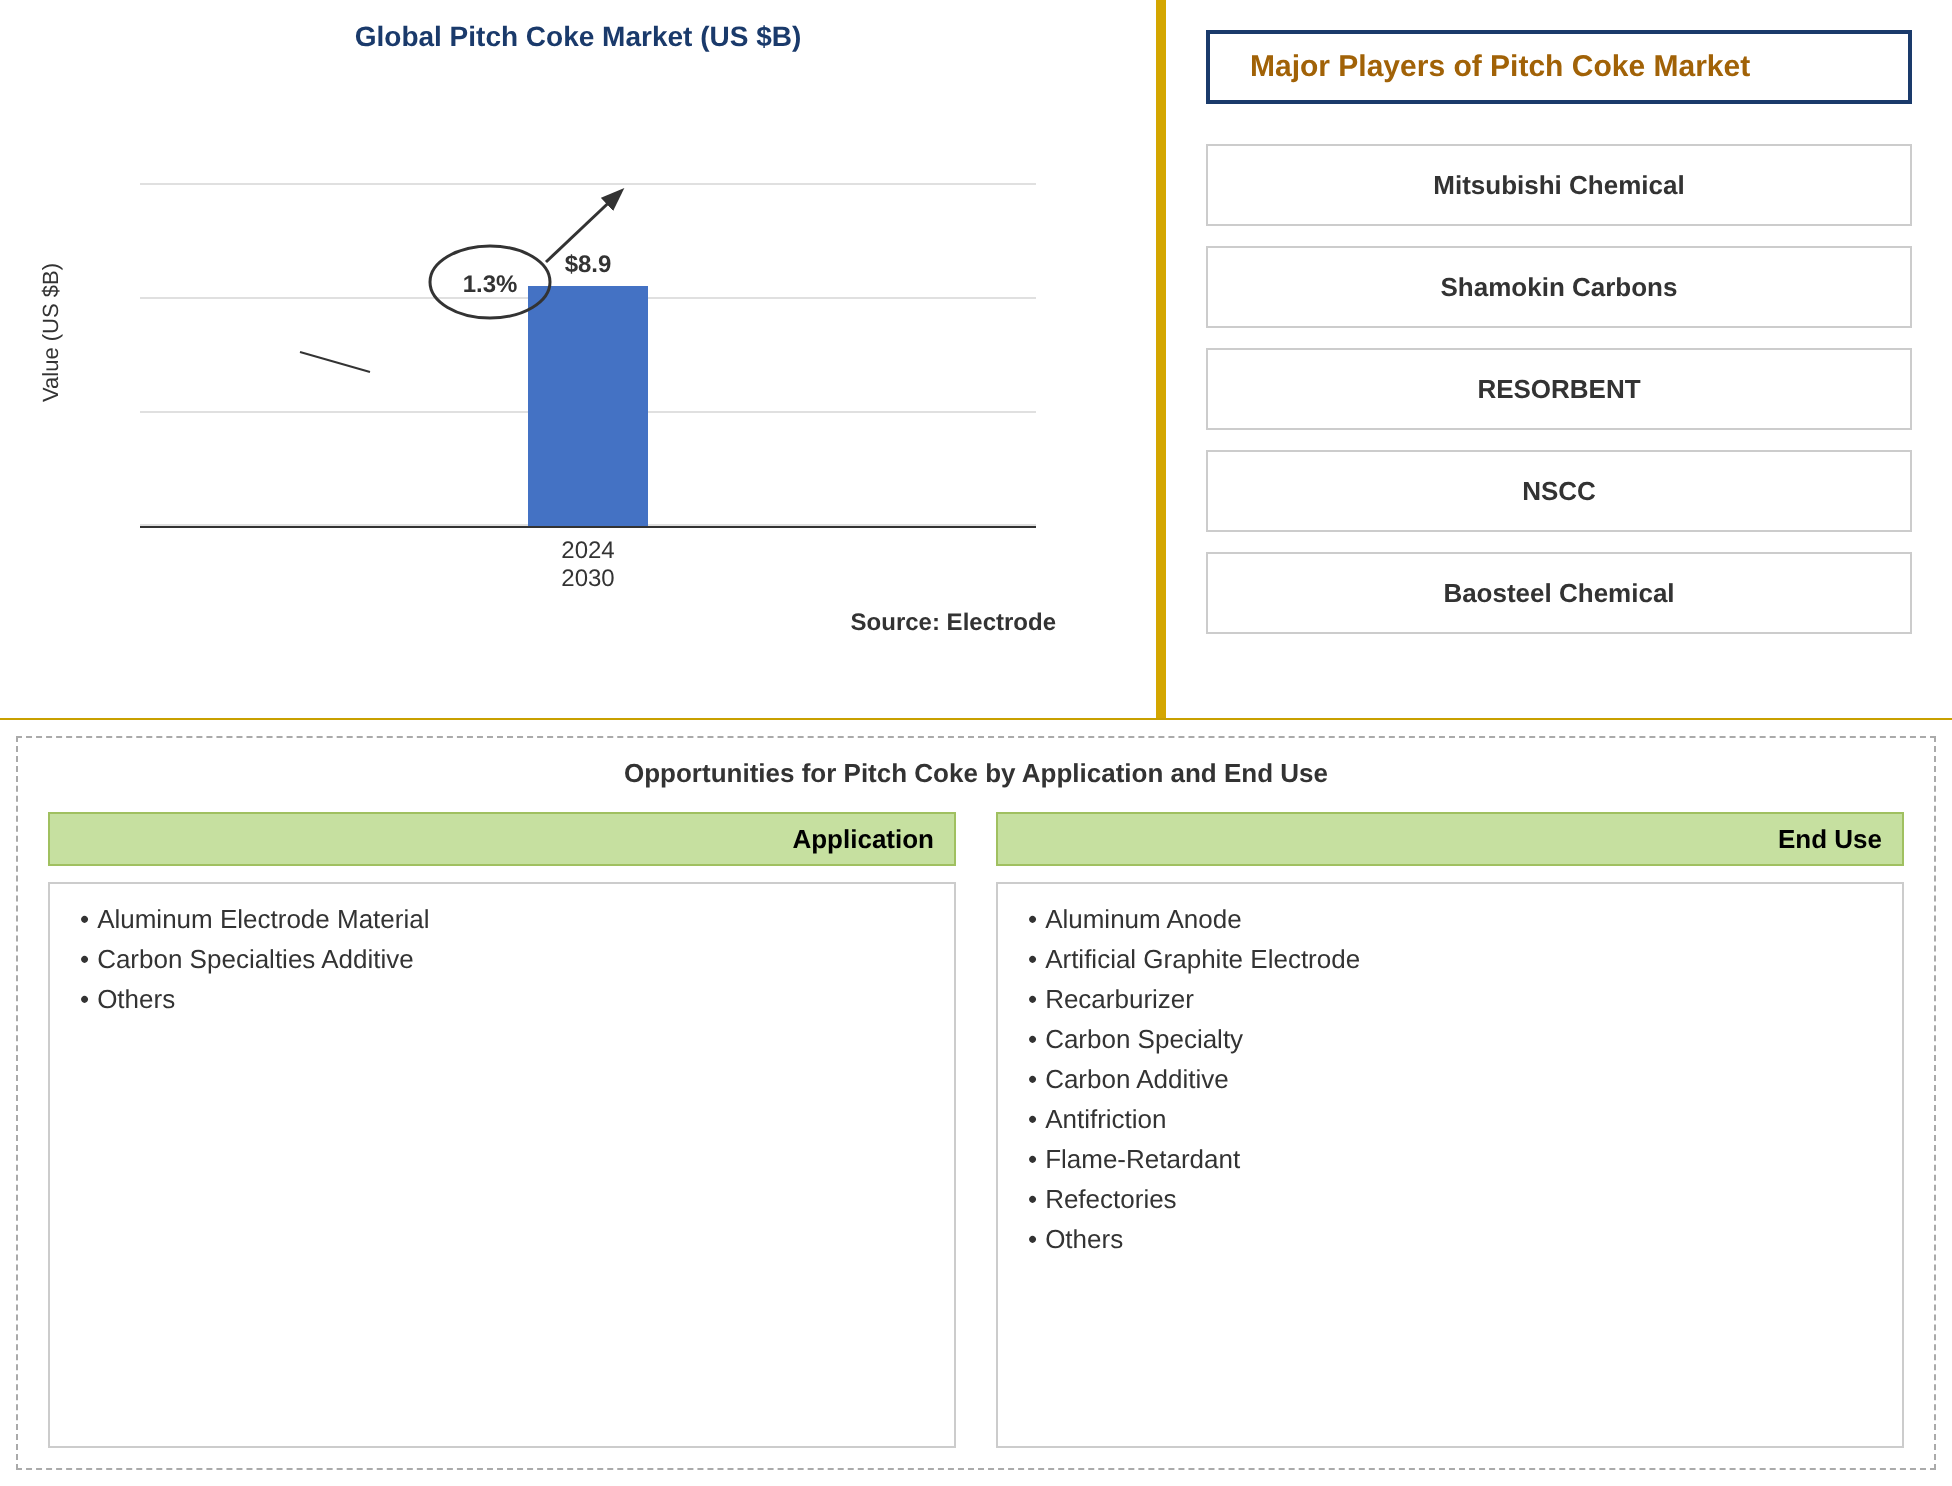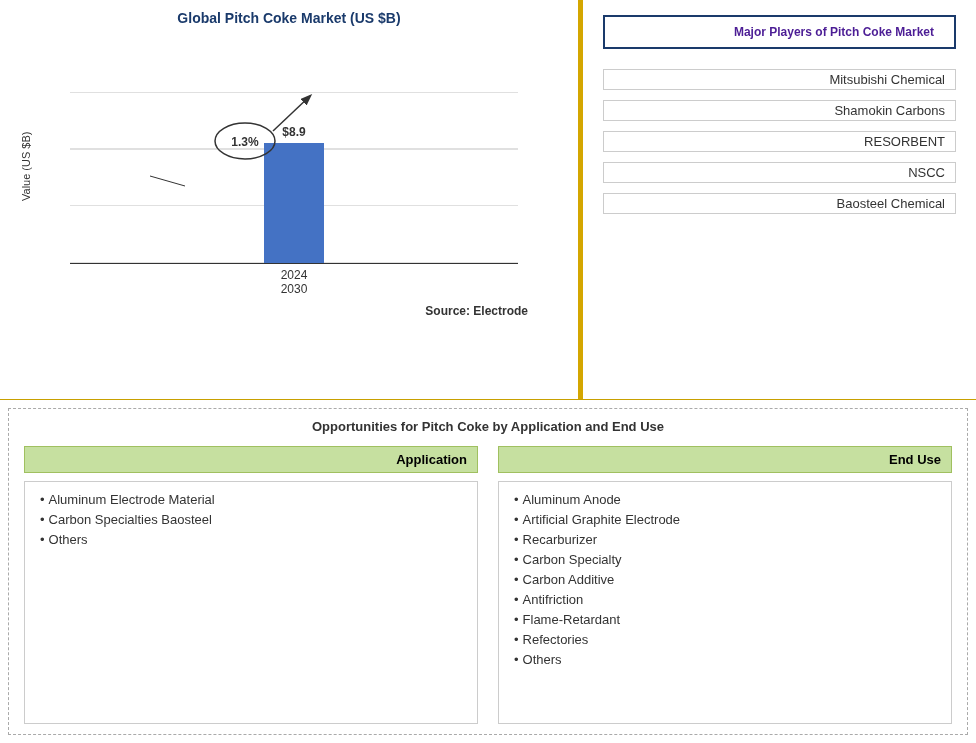--- a/index.html
+++ b/index.html
@@ -16,21 +16,21 @@
       display: flex;
       flex-direction: column;
       width: 976px;
       height: 743px;
     }
 
     
     .top-section {
       display: flex;
       flex-direction: row;
-      height: 400px;
+      height: 360px;
       border-bottom: 1px solid #c8a000;
     }
 
     
     .chart-area {
       flex: 0 0 580px;
       padding: 10px 20px 10px 20px;
       position: relative;
       border-right: 2px solid #d4a600;
     }
@@ -150,37 +150,38 @@
       flex: 1;
       padding: 15px 20px;
       display: flex;
       flex-direction: column;
       align-items: center;
     }
 
     .players-title-box {
       border: 2px solid #1a3a6b;
       padding: 8px 20px;
-      text-align: right;
-      font-weight: bold;
-      font-size: 12px;
-      color: #4c1d95;
+      text-align: left;
+      font-weight: bold;
+      font-size: 15px;
+      color: #a16207;
       margin-bottom: 20px;
       width: 100%;
     }
 
     .player-item {
       border: 1px solid #ccc;
-      padding: 2px 10px;
-      text-align: right;
+      padding: 12px 10px;
+      text-align: center;
       width: 100%;
       margin-bottom: 10px;
       font-size: 13px;
       color: #333;
       background: #fff;
+      font-weight: bold;
     }
 
     
     .bottom-section {
       flex: 1;
       padding: 10px 15px;
       border: 1px dashed #aaa;
       margin: 8px;
       display: flex;
       flex-direction: column;
@@ -309,21 +310,21 @@
 
       <div class="opp-column">
         <div class="opp-header">Application</div>
         <div class="opp-content">
           <div class="opp-item">
             <span class="bullet">•</span>
             <span>Aluminum Electrode Material</span>
           </div>
           <div class="opp-item">
             <span class="bullet">•</span>
-            <span>Carbon Specialties Baosteel</span>
+            <span>Carbon Specialties Additive</span>
           </div>
           <div class="opp-item">
             <span class="bullet">•</span>
             <span>Others</span>
           </div>
         </div>
       </div>
 
       <div class="opp-column">
         <div class="opp-header">End Use</div>

